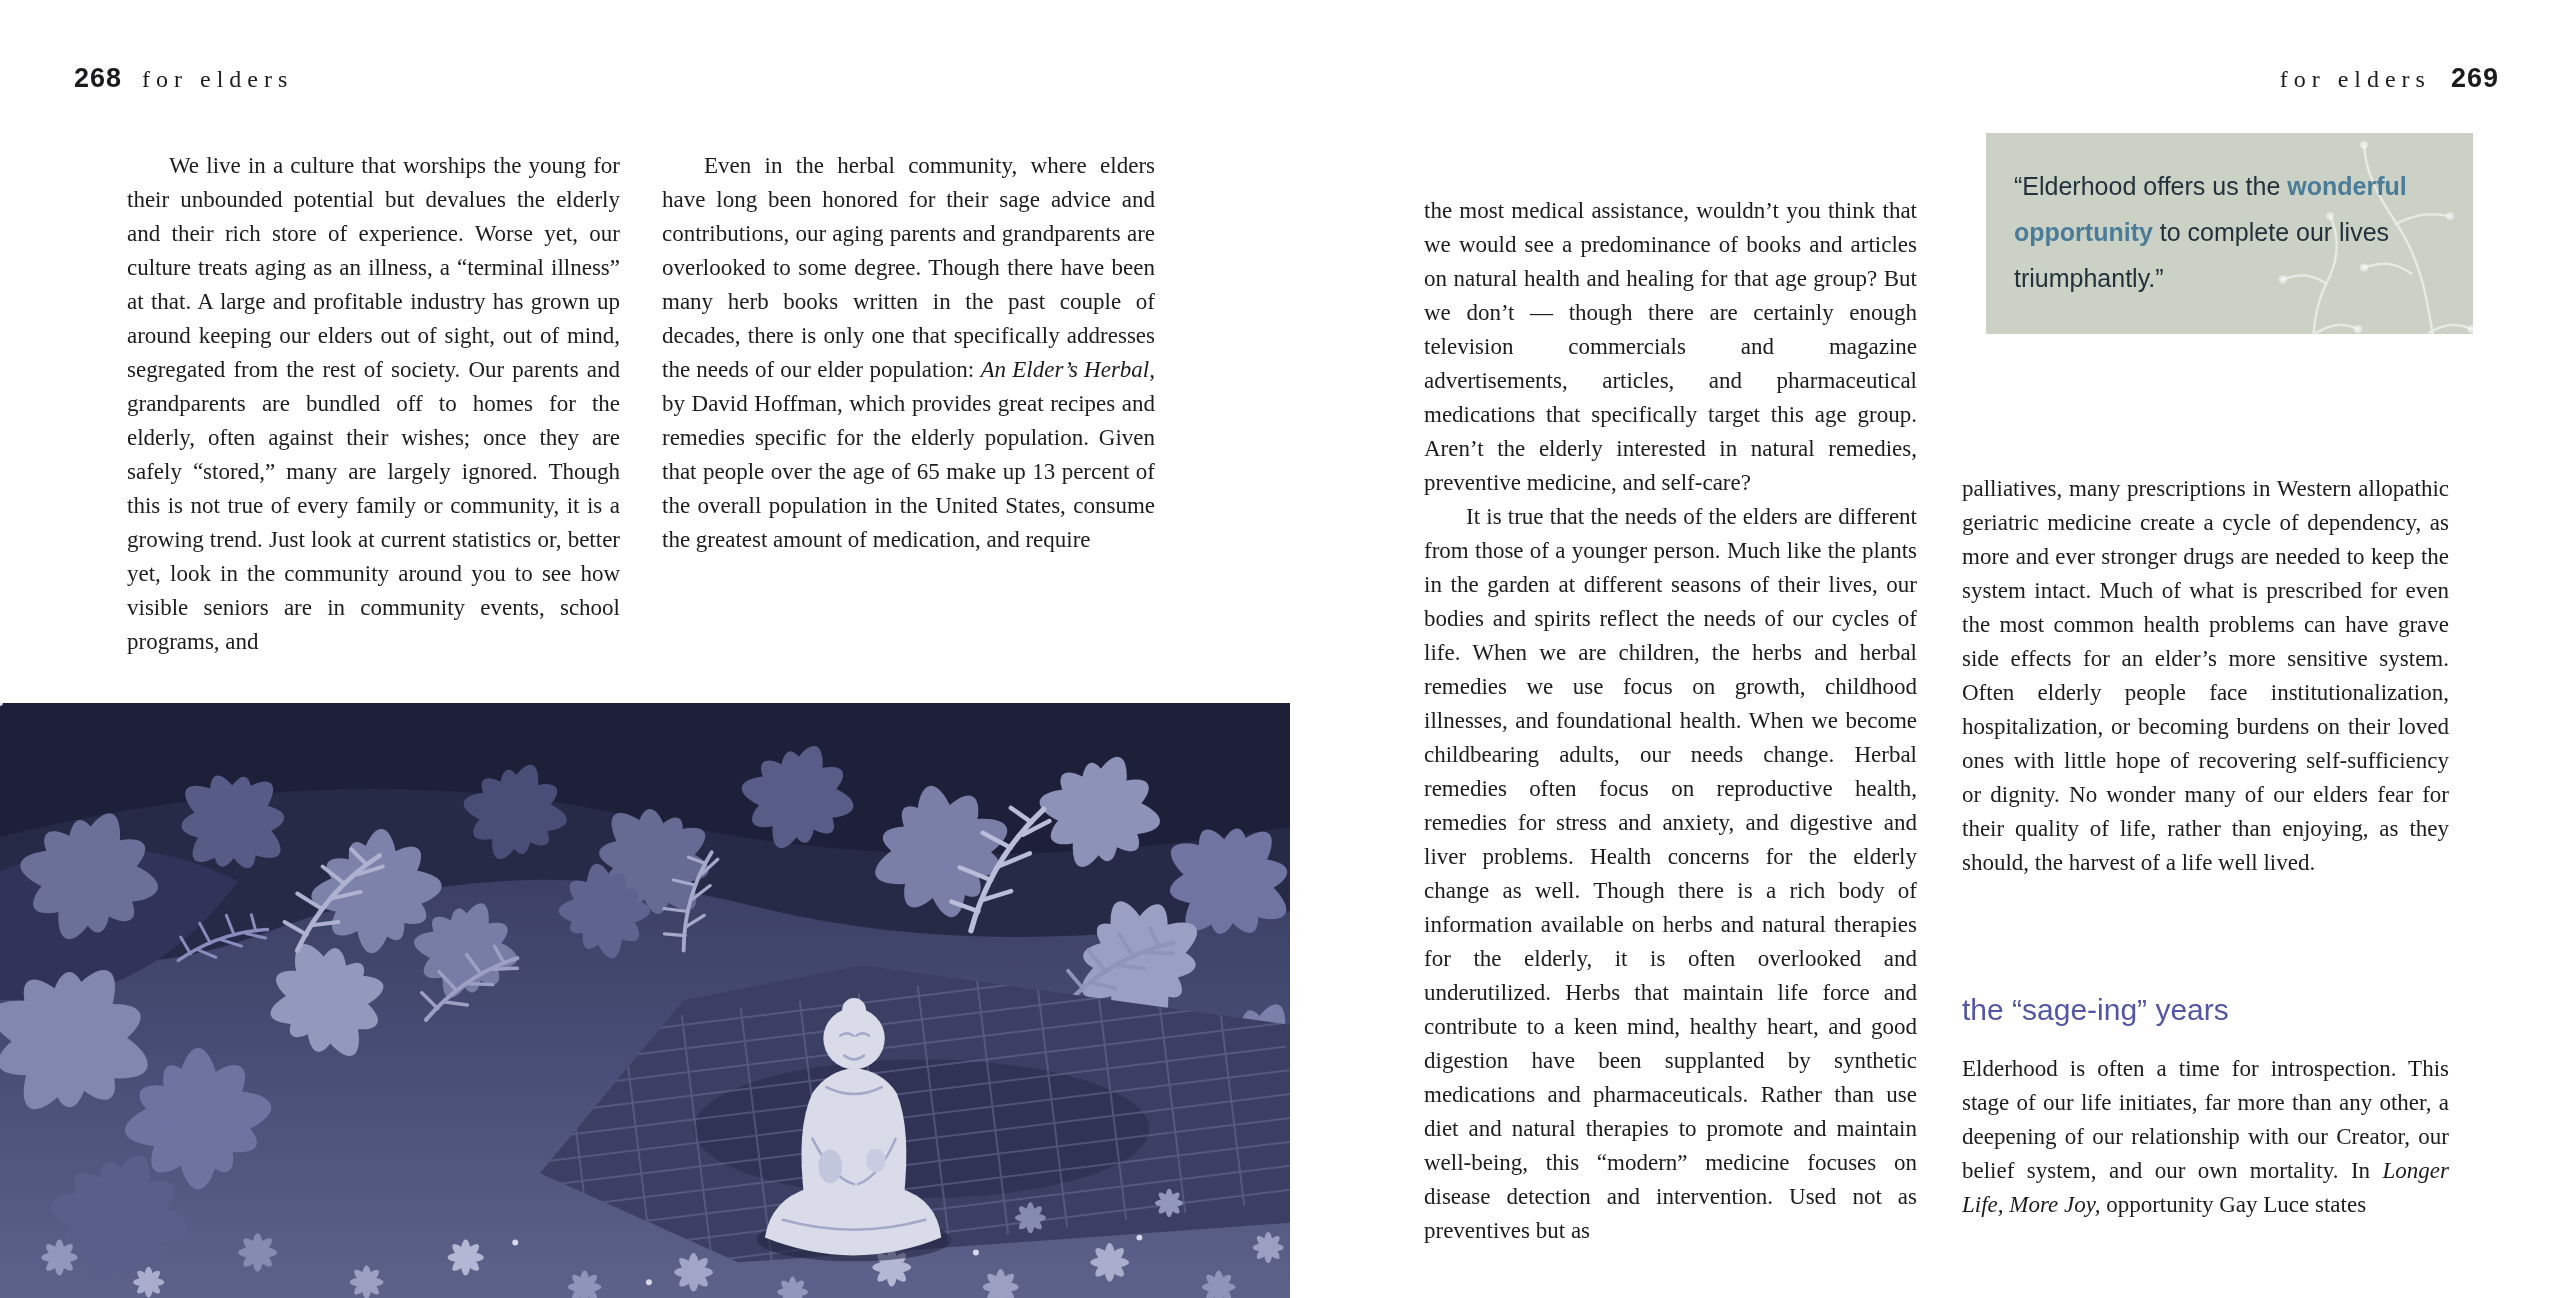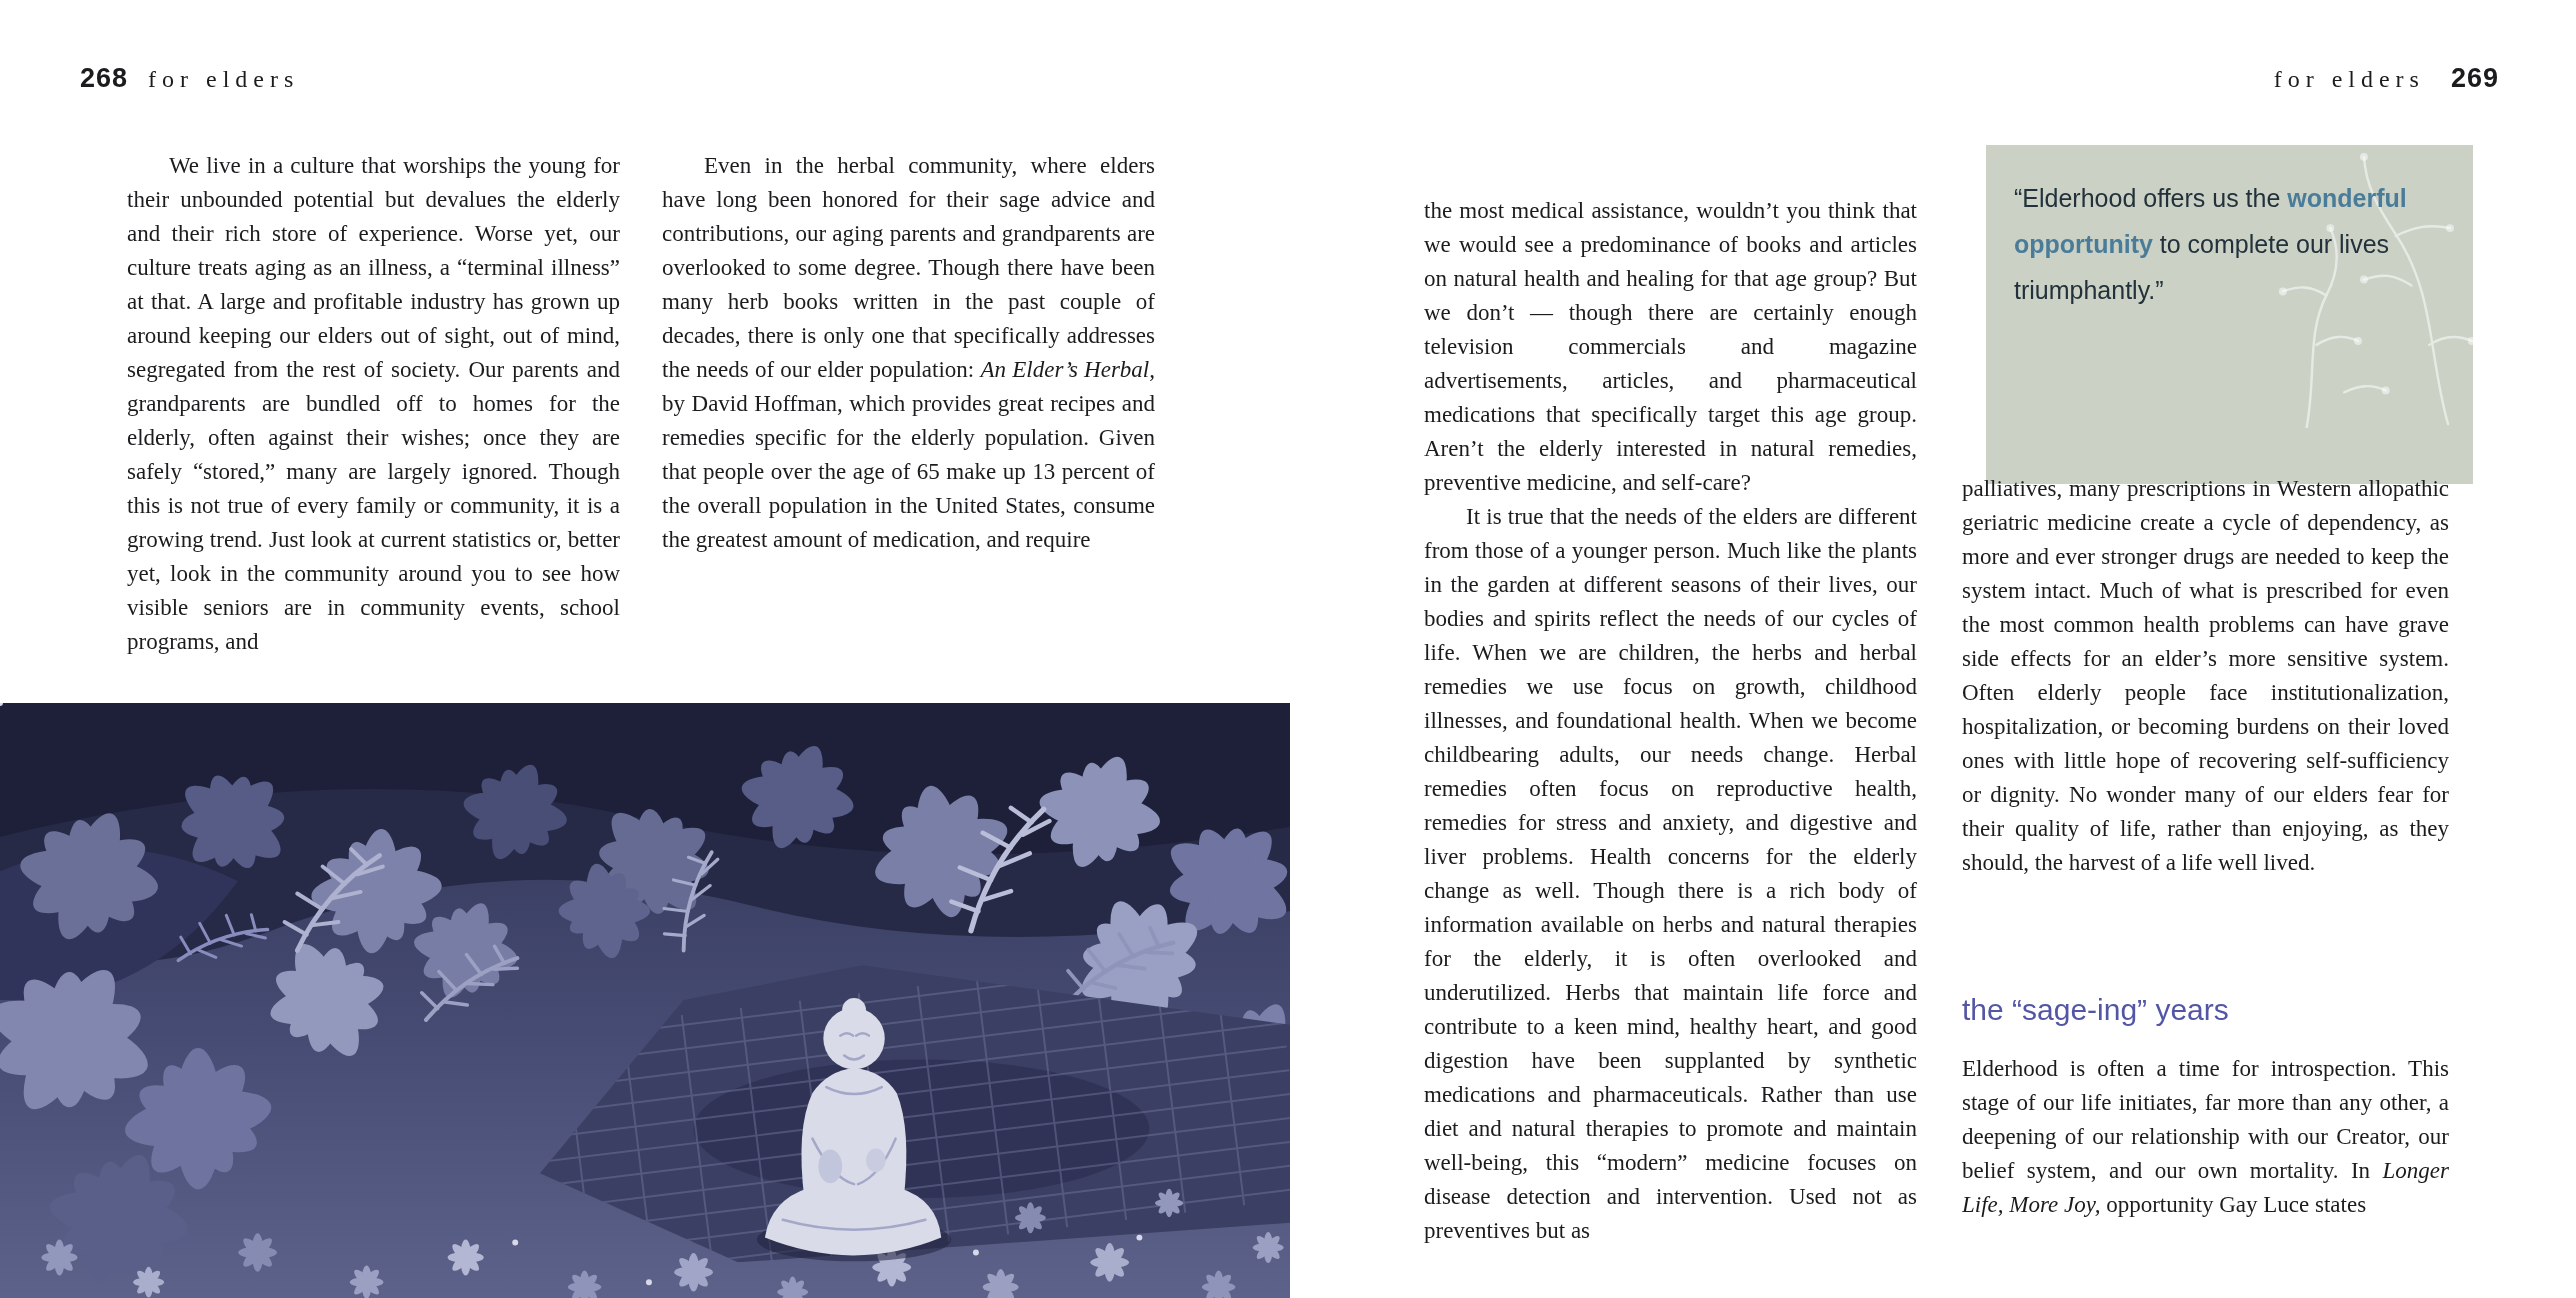--- a/index.html
+++ b/index.html
@@ -2,21 +2,21 @@
 <html><head>
 <meta charset="utf-8">
 <style>
   html,body{margin:0;padding:0;background:#ffffff;}
   .spread{
     position:relative;width:2576px;height:1299px;background:#ffffff;
     font-family:"Liberation Serif",serif;color:#1c1c1e;overflow:hidden;
   }
   
   .runhead{position:absolute;top:63px;display:flex;align-items:baseline;gap:20px;font-size:26px;}
-  .runhead .num{font-family:"Liberation Sans",sans-serif;font-weight:bold;letter-spacing:1px;font-size:27px;margin-left:6px;}
+  .runhead .num{font-family:"Liberation Sans",sans-serif;font-weight:bold;letter-spacing:1px;font-size:27px;}
   .runhead .folio{letter-spacing:6px;font-size:24px;}
   #head-left{left:74px;}
   #head-right{right:77px;}
   
   .col{
     position:absolute;width:493px;font-size:23px;line-height:34px;
     text-align:justify;overflow:hidden;
   }
   .col p{margin:0;}
   .col p.indent{text-indent:42px;}
@@ -26,21 +26,21 @@
   #col3{left:1424px;top:149px;height:1066px;margin-top:45px;}
   #col4a{left:1962px;top:464px;width:487px;height:485px;margin-top:8px;}
   #col4b{left:1962px;top:1052px;width:487px;height:172px;}
   
   #section-heading{
     position:absolute;left:1962px;top:987px;width:487px;
     font-family:"Liberation Sans",sans-serif;font-size:30px;line-height:46px;
   }
   
   #quote-box{
-    position:absolute;left:1986px;top:145px;width:487px;height:339px;
+    position:absolute;left:1986px;top:133px;width:487px;height:201px;
     box-sizing:border-box;padding:30px 40px 0 28px;overflow:hidden;
   }
   .sprig{position:absolute;right:0;top:0;}
   .quote-text{
     position:relative;font-family:"Liberation Sans",sans-serif;
     font-size:25px;line-height:46px;color:#22313b;text-align:left;
   }
   .qhl{font-weight:bold;}
   .quote-attr{
     position:relative;margin-top:14px;text-align:right;

